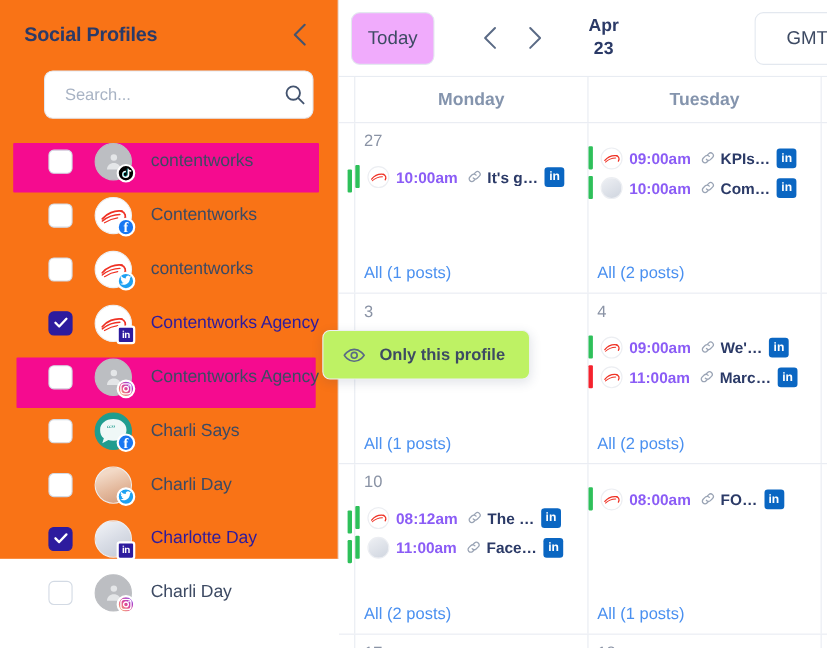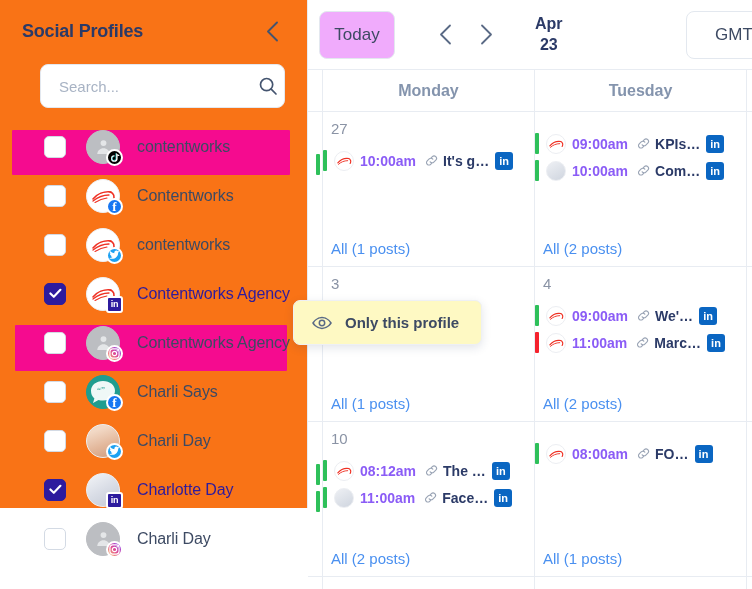--- a/index.html
+++ b/index.html
@@ -168,21 +168,21 @@
     flex: 0 0 18px; display: flex; align-items: center; justify-content: center;
     color: #fff; font-size: 11px; font-weight: bold; font-family: "Liberation Sans", sans-serif;
   }
   .allposts {
     position: absolute; left: 8px; bottom: 9px; font-size: 15px; color: #4a90f0; cursor: pointer;
   }
 
   
   .tooltip {
     position: absolute; left: 293px; top: 300px; z-index: 30;
-    height: 45px; background: #fef9c3; border: 1px solid #eef0f4; border-radius: 7px;
+    height: 45px; background: #bef264; border: 1px solid #eef0f4; border-radius: 7px;
     box-shadow: 0 3px 10px rgba(40,55,90,.13);
     display: flex; align-items: center; padding: 0 22px 0 18px; gap: 13px;
   }
   .tooltip .eye { color: #5a6a85; display: flex; }
   .tooltip .ttext { font-size: 15px; font-weight: bold; color: #3d4a63; white-space: nowrap; }
 </style>
 </head>
 <body>
 
 <div id="app">

